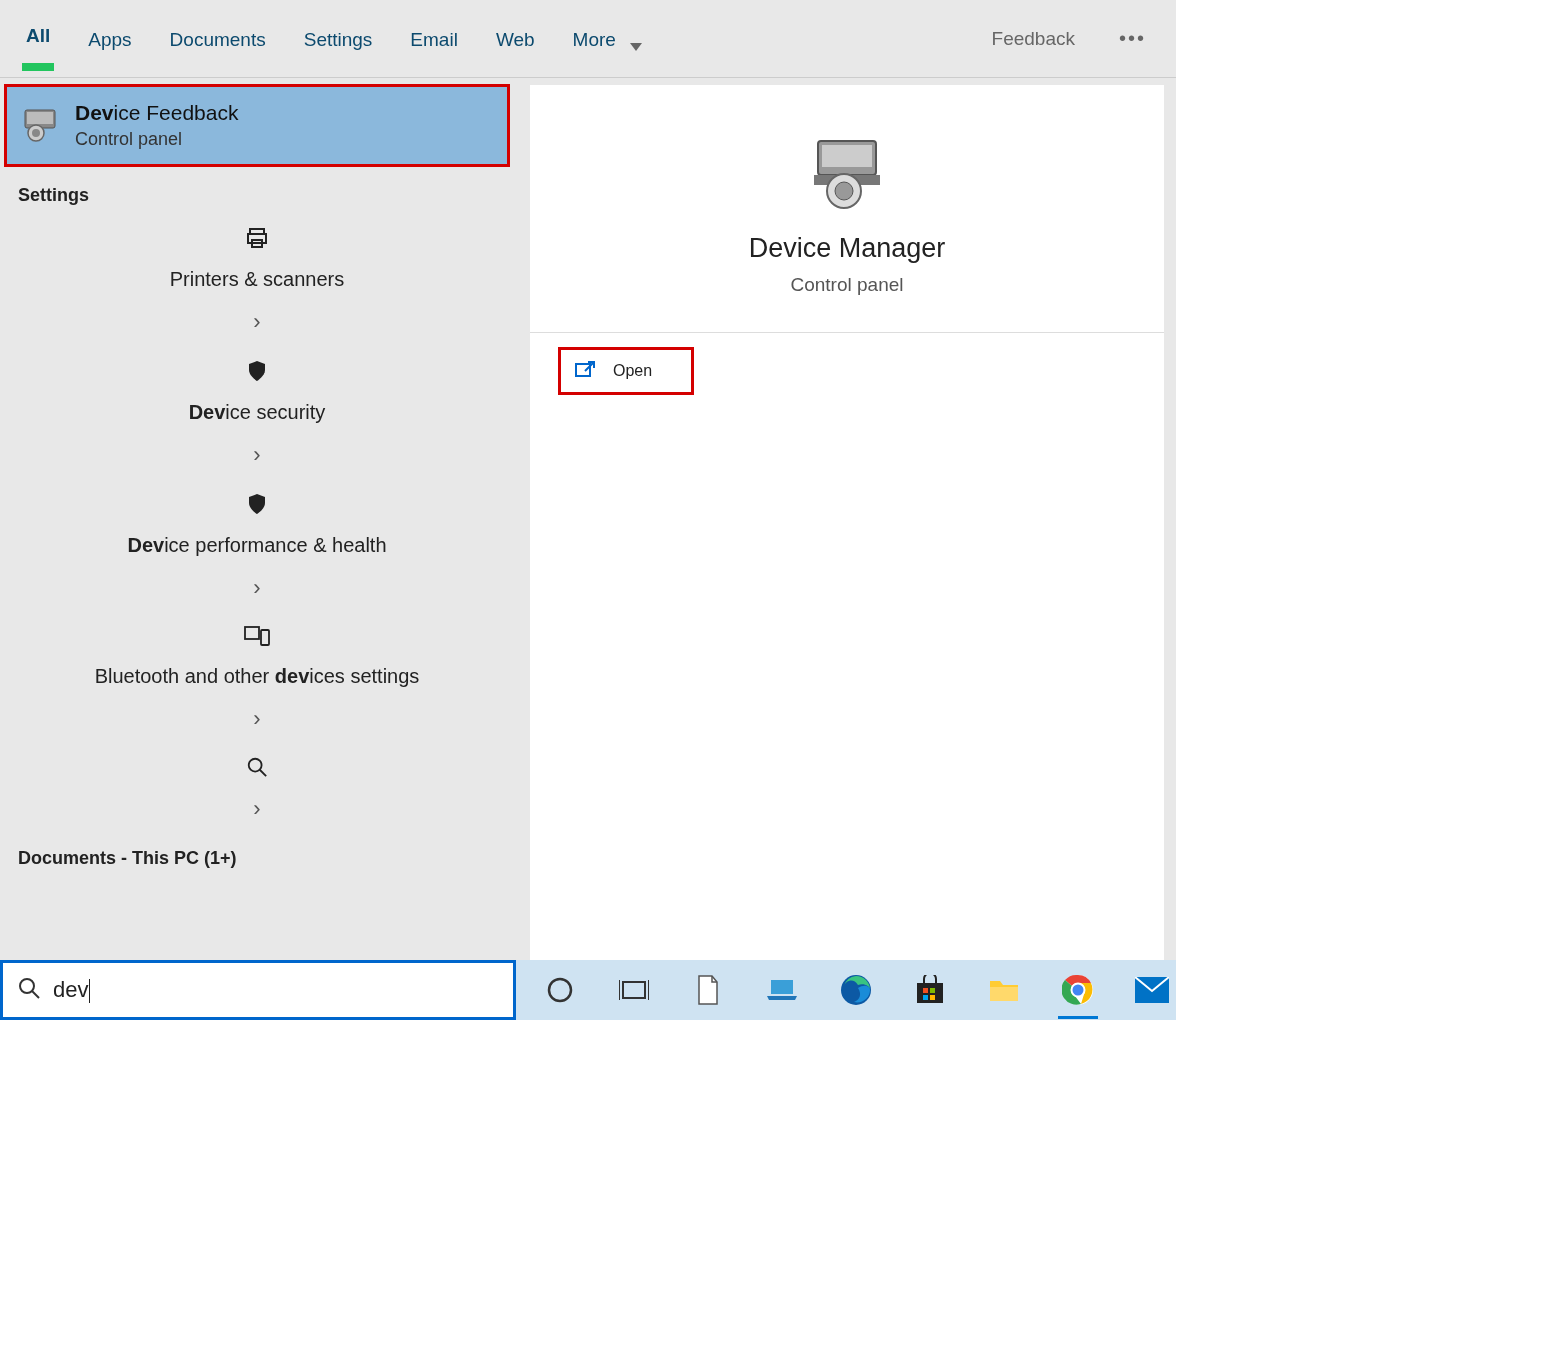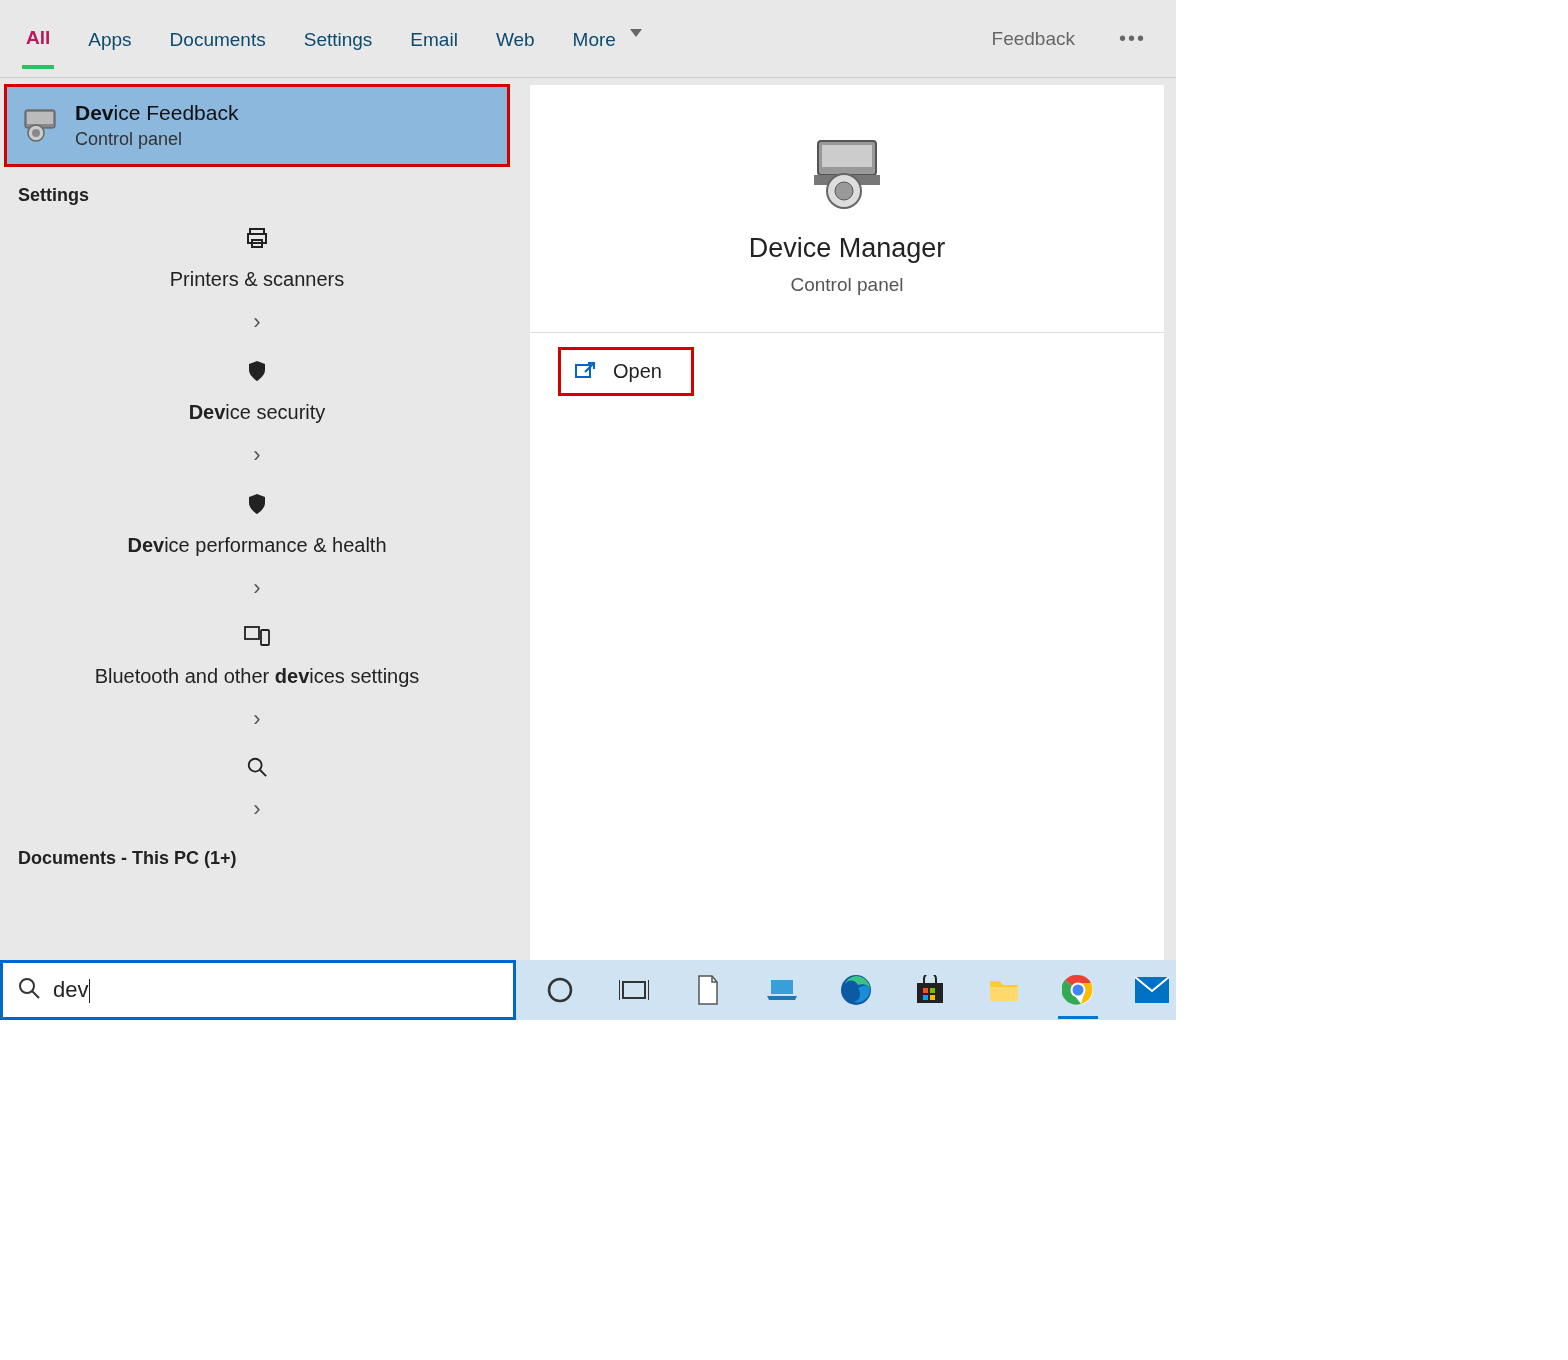--- a/index.html
+++ b/index.html
@@ -27,25 +27,25 @@
     border-bottom: 1px solid #ccc;
     gap: 30px;
   }
   .tab {
     color: #0c4a6e;
     font-size: 19px;
     padding: 18px 4px 16px 4px;
     cursor: pointer;
   }
   .tab.active {
-    color: #be185d;
+    color: #0c4a6e;
     font-weight: 600;
-    border-bottom: 4px solid #22c55e;
-  }
-  .tab.more { display: flex; align-items: flex-start; gap: 14px; }
+    border-bottom: 8px solid #22c55e;
+  }
+  .tab.more { display: flex; align-items: flex-end; gap: 14px; }
   .tab .caret {
     width: 0; height: 0;
     border-left: 6px solid transparent;
     border-right: 6px solid transparent;
     border-top: 8px solid #666;
   }
   .tabs-spacer { flex: 1; }
   .feedback { color: #666; font-size: 19px; padding: 0 6px; cursor: pointer; }
   .moredots { color: #666; font-size: 20px; padding: 0 8px; letter-spacing: 2px; cursor: pointer; }
   
@@ -113,21 +113,21 @@
     margin: 14px 0 0 28px;
     width: 136px;
     border: 3px solid #d40000;
     padding: 10px 14px 10px 14px;
     display: flex;
     align-items: center;
     gap: 16px;
     cursor: pointer;
   }
   .open-icon { color: #0066cc; }
-  .open-label { font-size: 20px; color: #222; }
+  .open-label { font-size: 16px; color: #222; }
   
   .bottom-row {
     position: absolute;
     bottom: 0; left: 0;
     width: 1176px;
     height: 60px;
     display: flex;
   }
   .search-box {
     width: 516px;

